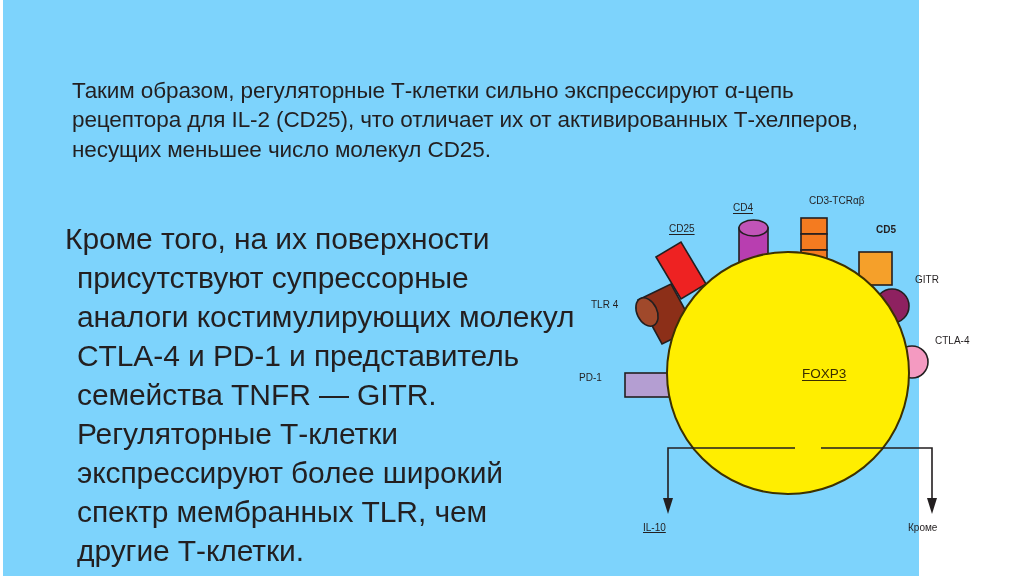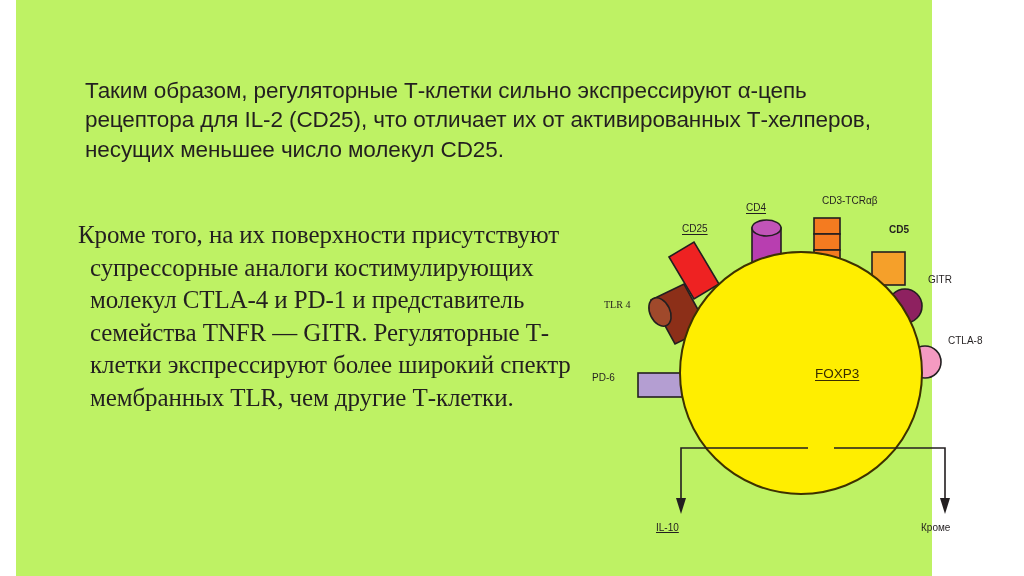--- a/index.html
+++ b/index.html
@@ -11,47 +11,46 @@
   body {
     width: 1024px;
     height: 576px;
     position: relative;
     overflow: hidden;
     font-family: "Liberation Sans", sans-serif;
     color: #231f20;
   }
   #slide {
     position: absolute;
-    left: 16px; top: 0;
+    left: 3px; top: 0;
     width: 916px;
     height: 576px;
-    background: #bef264;
+    background: #7dd3fc;
   }
 
   
   .para {
     position: absolute;
     font-family: "Liberation Sans", sans-serif;
     color: #231f20;
     line-height: 1.30;
     letter-spacing: -0.1px;
   }
   #para1 {
     left: 69px;
     top: 76px;
     width: 812px;
     font-size: 22.5px;
   }
   #para2 {
     left: 62px;
     top: 219px;
     width: 520px;
-    font-size: 25px;
+    font-size: 30px;
     text-indent: 0;
-    font-family: Liberation Serif, serif;
   }
   #para2 .hang {
     display: block;
     padding-left: 12px;
     text-indent: -12px;
   }
 
   
   #diagram {
     position: absolute;
@@ -152,25 +151,25 @@
     <div class="dlabel u" style="left:78px;  top:44px;margin-left:28px;">CD25</div>
 
     <div class="dlabel u" style="left:170px; top:23px;">CD4</div>
 
     <div class="dlabel" style="left:246px; top:16px;">CD3-TCRαβ</div>
 
     <div class="dlabel" style="left:313px; top:45px;font-weight:bold;">CD5</div>
 
     <div class="dlabel" style="left:352px; top:95px;">GITR</div>
 
-    <div class="dlabel" style="left:372px; top:156px;">CTLA-8</div>
+    <div class="dlabel" style="left:372px; top:156px;">CTLA-4</div>
 
-    <div class="dlabel" style="left:28px;  top:120px;font-family:Liberation Serif, serif;">TLR 4</div>
+    <div class="dlabel" style="left:28px;  top:120px;">TLR 4</div>
 
-    <div class="dlabel" style="left:16px;  top:193px;">PD-6</div>
+    <div class="dlabel" style="left:16px;  top:193px;">PD-1</div>
 
     <div class="foxp3" style="left:195px; top:186px;">FOXP3</div>
 
     <div class="dlabel" style="left:80px;  top:343px;text-decoration:underline;">IL-10</div>
 
     <div class="dlabel" style="left:345px; top:343px;">Кроме</div>
   </div>
 
 </div>
 

